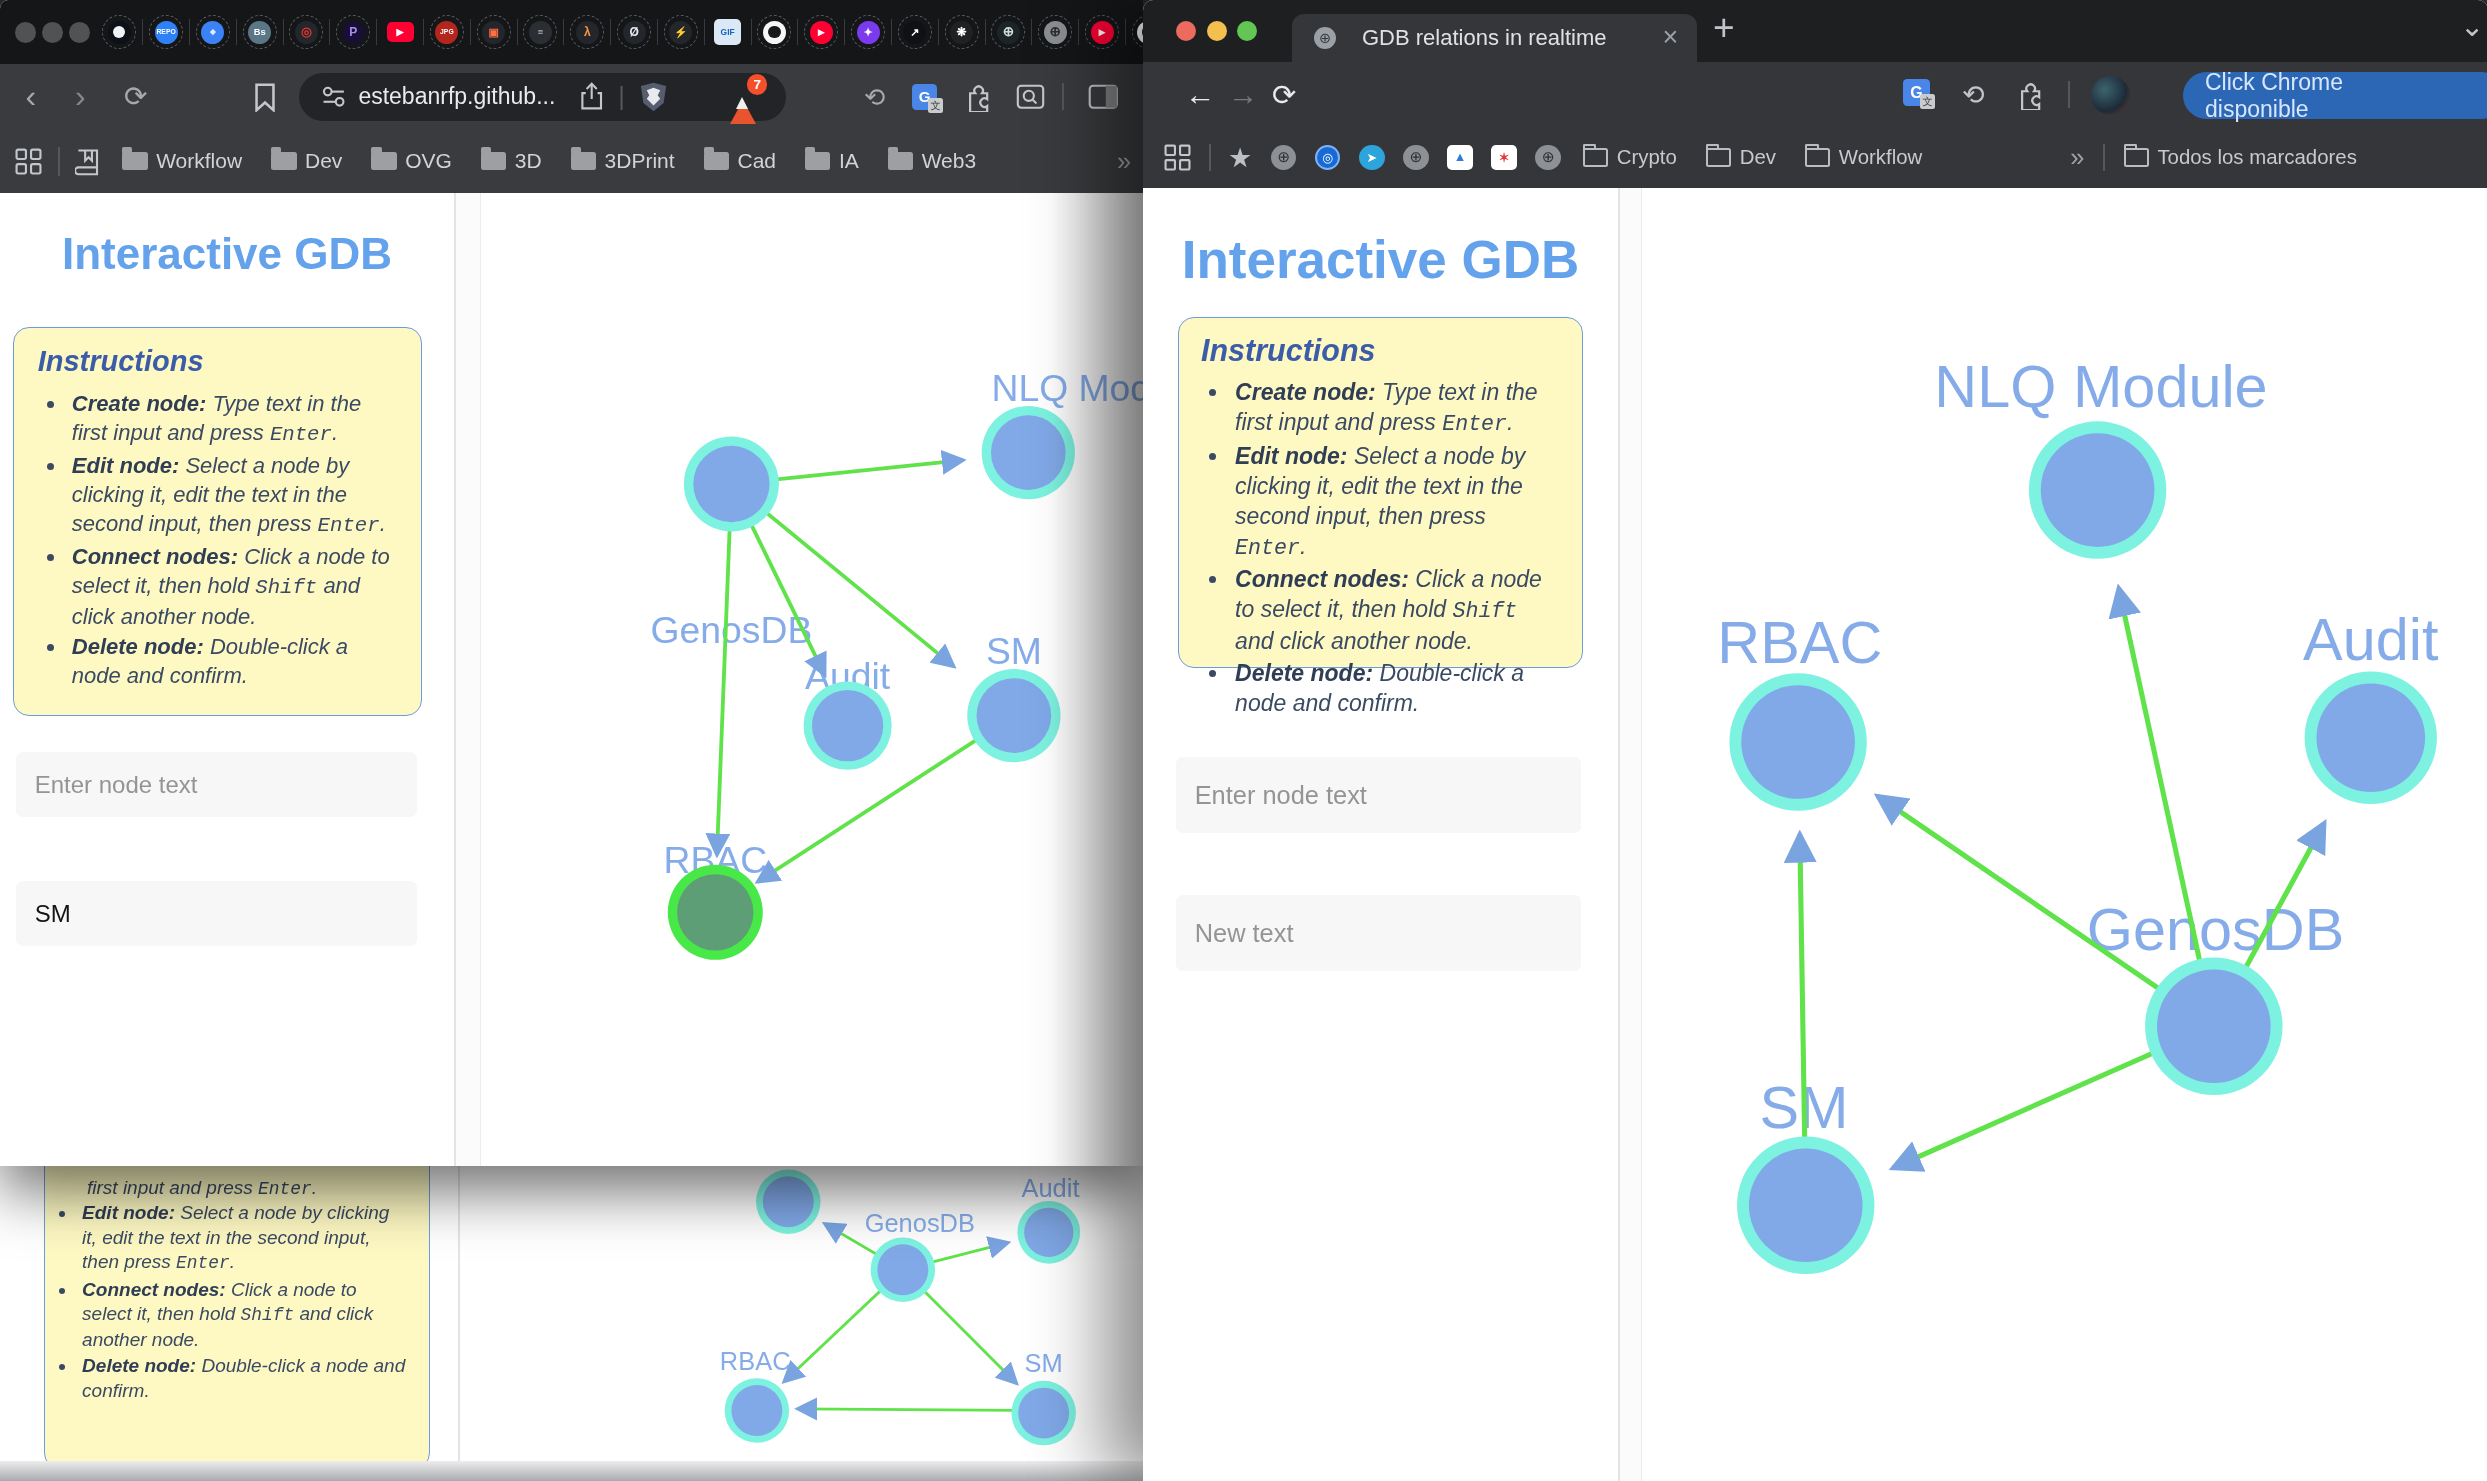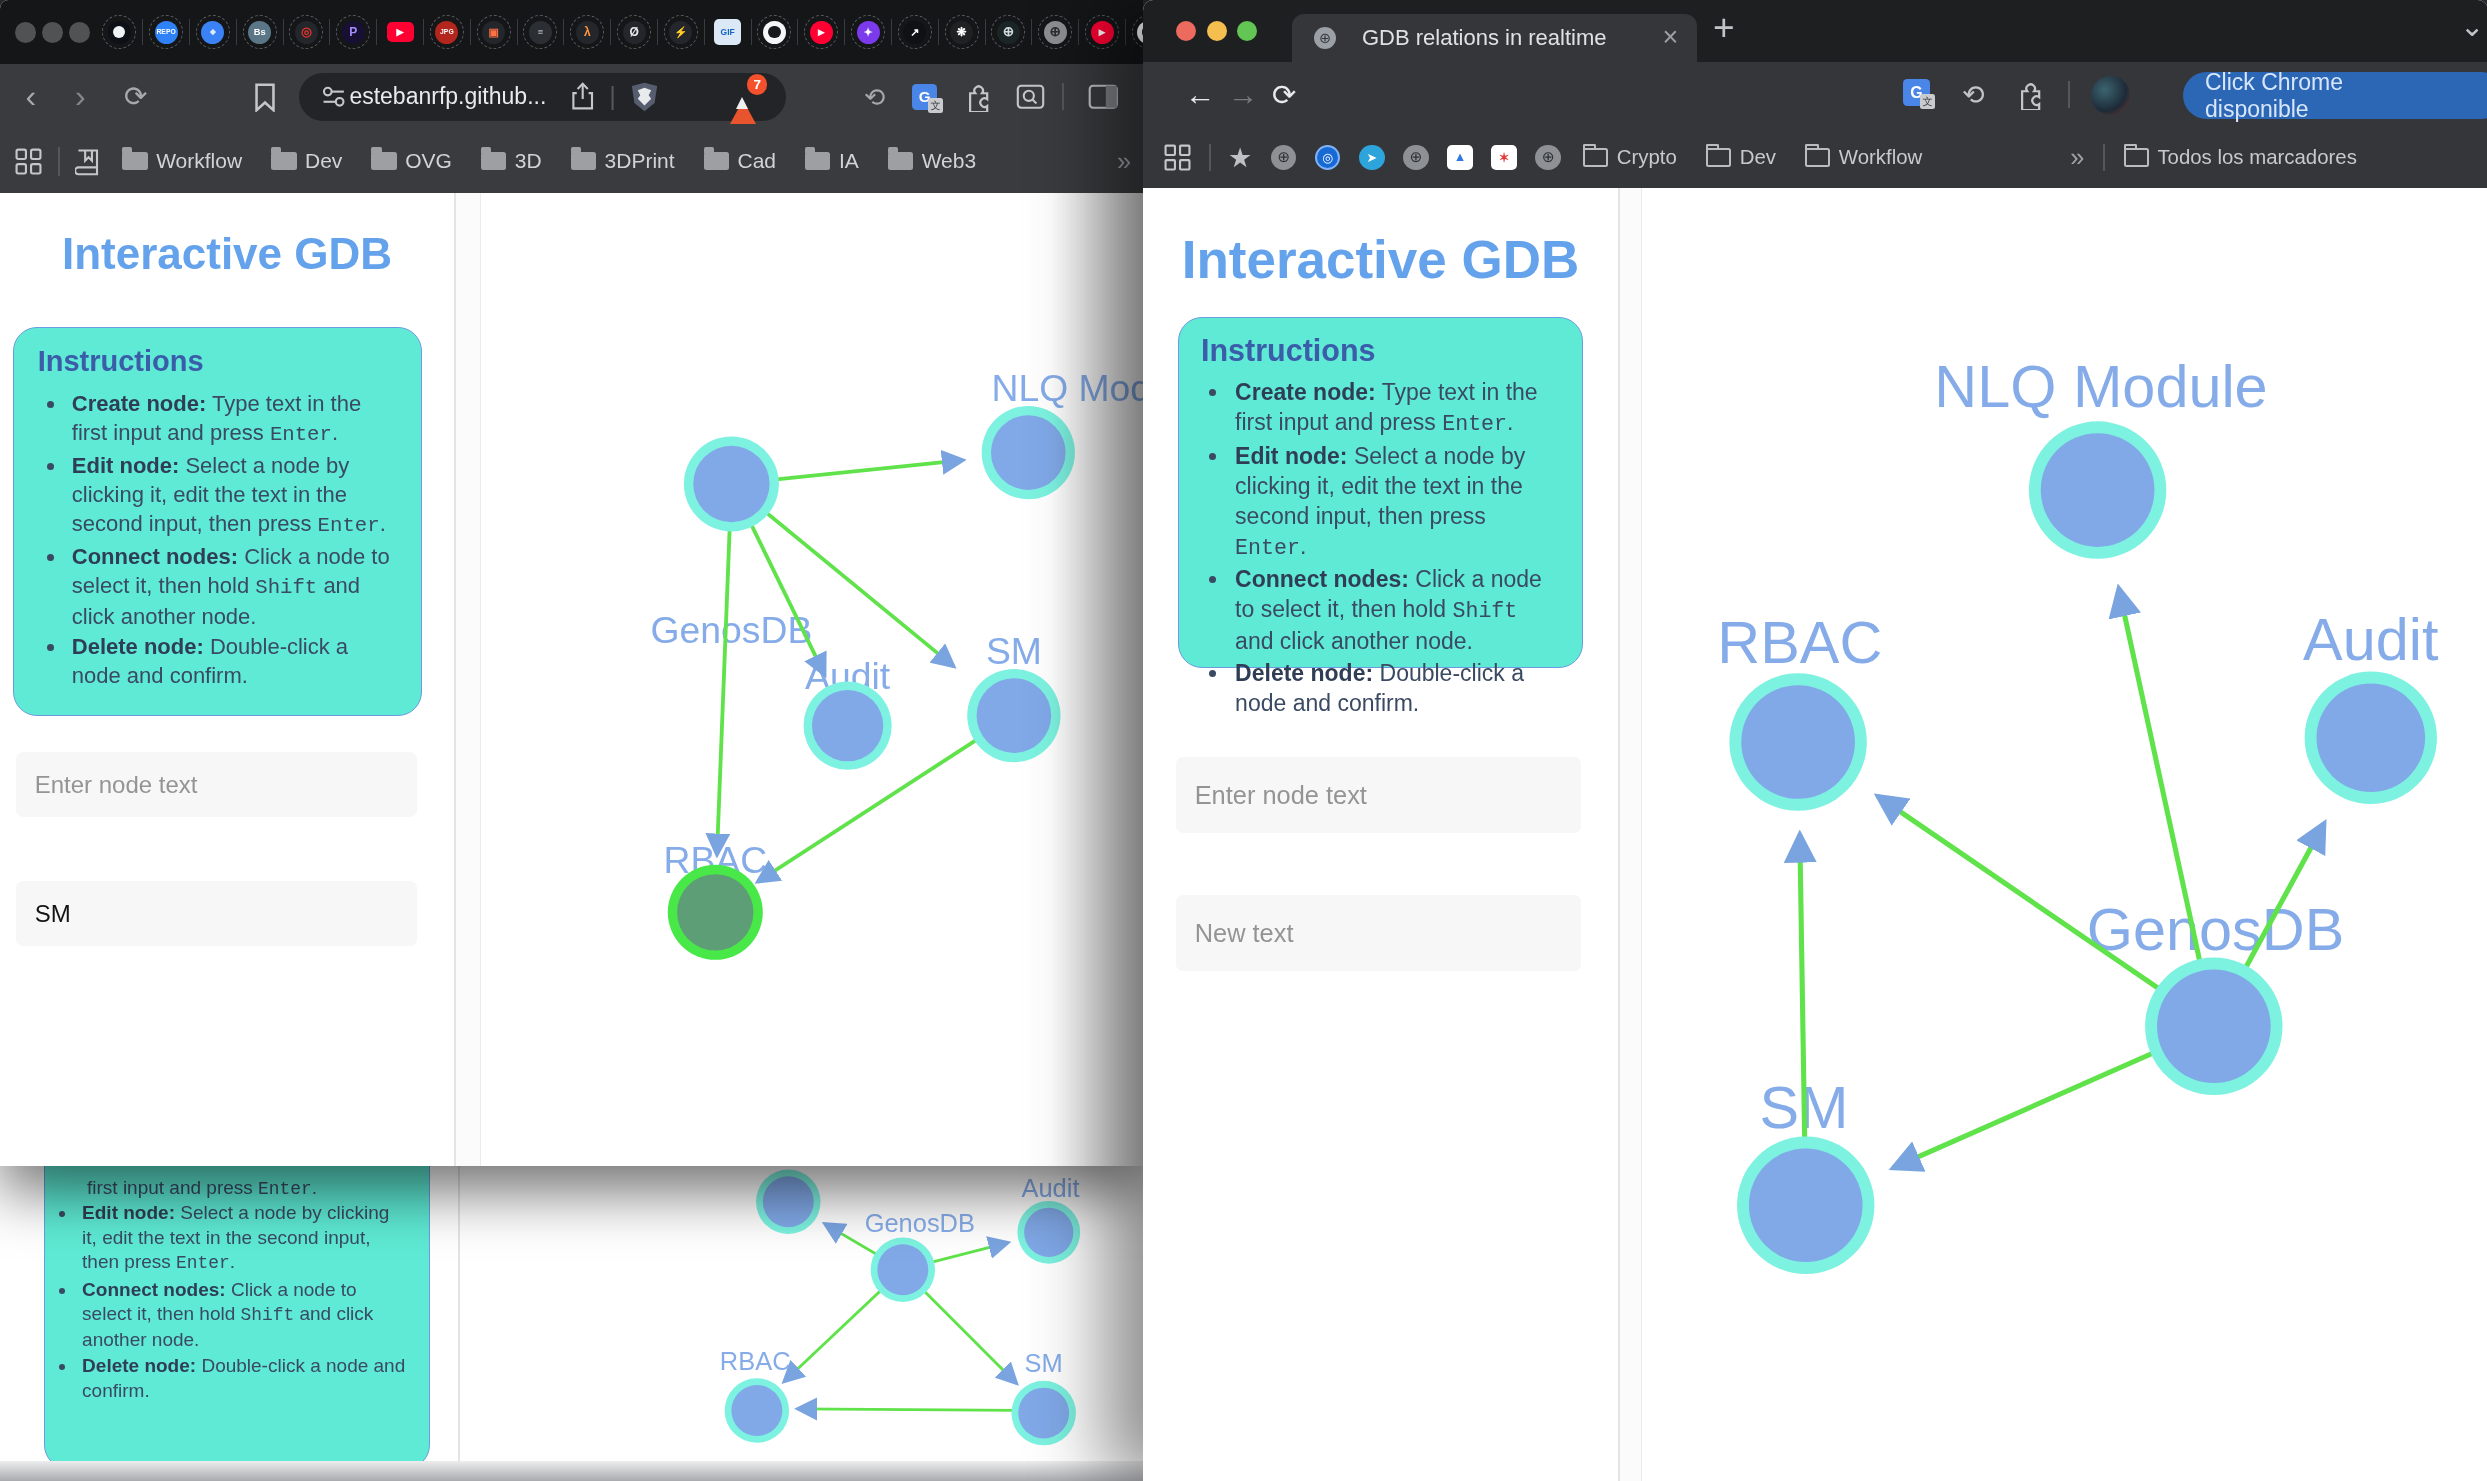--- a/index.html
+++ b/index.html
@@ -6,21 +6,21 @@
   *{box-sizing:border-box;}
   .screen{position:relative;width:2487px;height:1481px;overflow:hidden;
     font-family:"Liberation Sans",sans-serif;background:#2a2b2e;}
   .abs{position:absolute;}
   .win{position:absolute;overflow:hidden;background:#fff;}
   
   .win-bottom{left:0;top:1166px;width:1154px;height:316px;background:#fff;}
   .bw-divider{position:absolute;left:458px;top:0;width:1.7px;height:316px;background:#e4e4e4;}
   .bw-band{position:absolute;left:0;top:295px;width:100%;height:20.4px;
     background:linear-gradient(#ededee,#a9abae);}
-  .instr-box{background:#5eead4;border:1.7px solid #6c9ce0;border-radius:24px;color:#3a4a63;}
+  .instr-box{background:#fef9c3;border:1.7px solid #6c9ce0;border-radius:16px;color:#3a4a63;font-style:italic;}
   .instr-box .ih{font-weight:bold;color:#3b5ca9;}
   .instr-box ul{margin:0;padding:0 0 0 29px;}
   .instr-box li{margin:0 0 1.7px 0;padding-left:5.1px;}
   .instr-box b{color:#2f3e55;}
   .instr-box code{font-family:"Liberation Mono",monospace;font-size:0.94em;}
   .bw-box{left:44px;top:-30.5px;width:386px;height:333px;padding:39px 22px 0 8px;font-size:19px;line-height:24.6px;}
   .bw-box .cont{margin-left:34px;}
   .bw-box ul{padding-left:24px;}
   
   .gsvg{position:absolute;left:0;top:0;}
@@ -248,21 +248,21 @@
       <svg class="abs" style="left:254px;top:18.7px" width="22" height="29" viewBox="0 0 26 34">
           <path d="M3,2 h20 v30 l-10,-9 l-10,9 z" fill="none" stroke="#c3c6ca" stroke-width="3"></path>
         </svg>
       <div class="pill-l">
         <svg style="margin-left:22px" width="25.4" height="25.4" viewBox="0 0 30 30">
             <circle cx="8" cy="9" r="4.5" class="icon-line"></circle>
             <line x1="13" y1="9" x2="27" y2="9" class="icon-line"></line>
             <line x1="3" y1="21" x2="17" y2="21" class="icon-line"></line>
             <circle cx="22" cy="21" r="4.5" class="icon-line"></circle>
           </svg>
-        <span class="urltxt" style="margin-left:3px">estebanrfp.github...</span>
+        <span class="urltxt" style="margin-left:12px">estebanrfp.github...</span>
         <svg style="margin-left:24px" width="25.4" height="29" viewBox="0 0 30 34">
             <path d="M8,13 h-4 v18 h22 v-18 h-4" class="icon-line"></path>
             <line x1="15" y1="2" x2="15" y2="20" class="icon-line"></line>
             <path d="M9,8 L15,2 L21,8" class="icon-line"></path>
           </svg>
         <span style="margin-left:13.6px;color:#55575b;font-size:25.4px">|</span>
         <svg style="margin-left:13.6px" width="29" height="32" viewBox="0 0 34 38">
             <path d="M17,2 L32,6 L29,26 L17,36 L5,26 L2,6 z" fill="#565d6e"></path>
             <path d="M17,8 l8,3 -3,6 3,4 -8,8 -8,-8 3,-4 -3,-6 z" fill="#e8eaed"></path>
           </svg>

